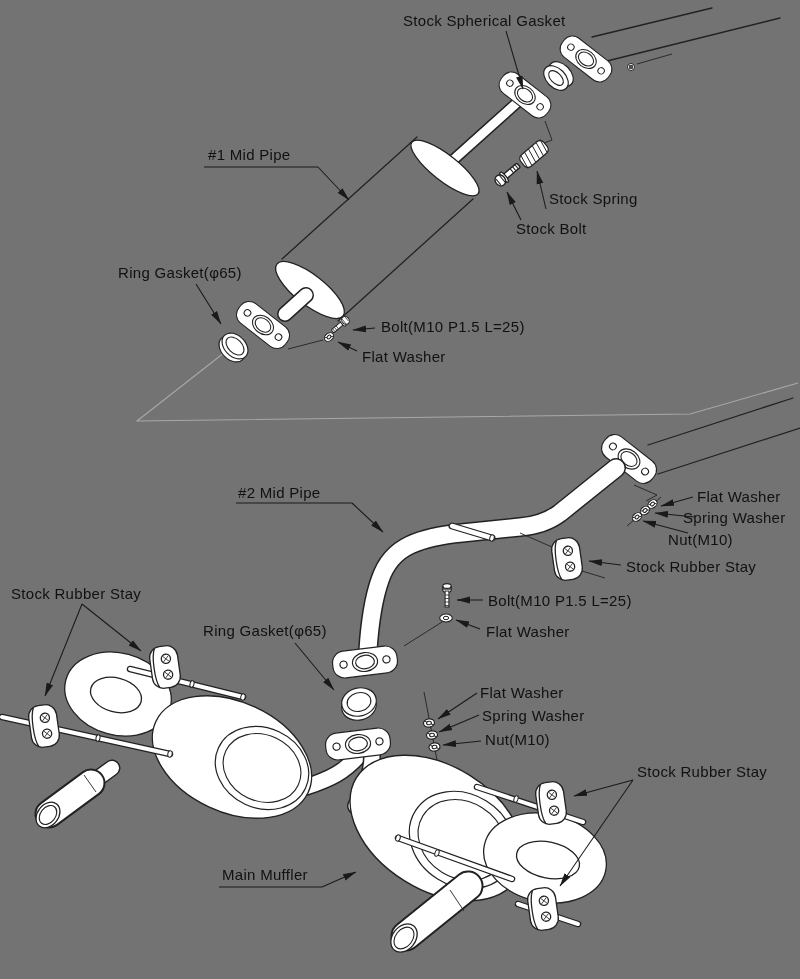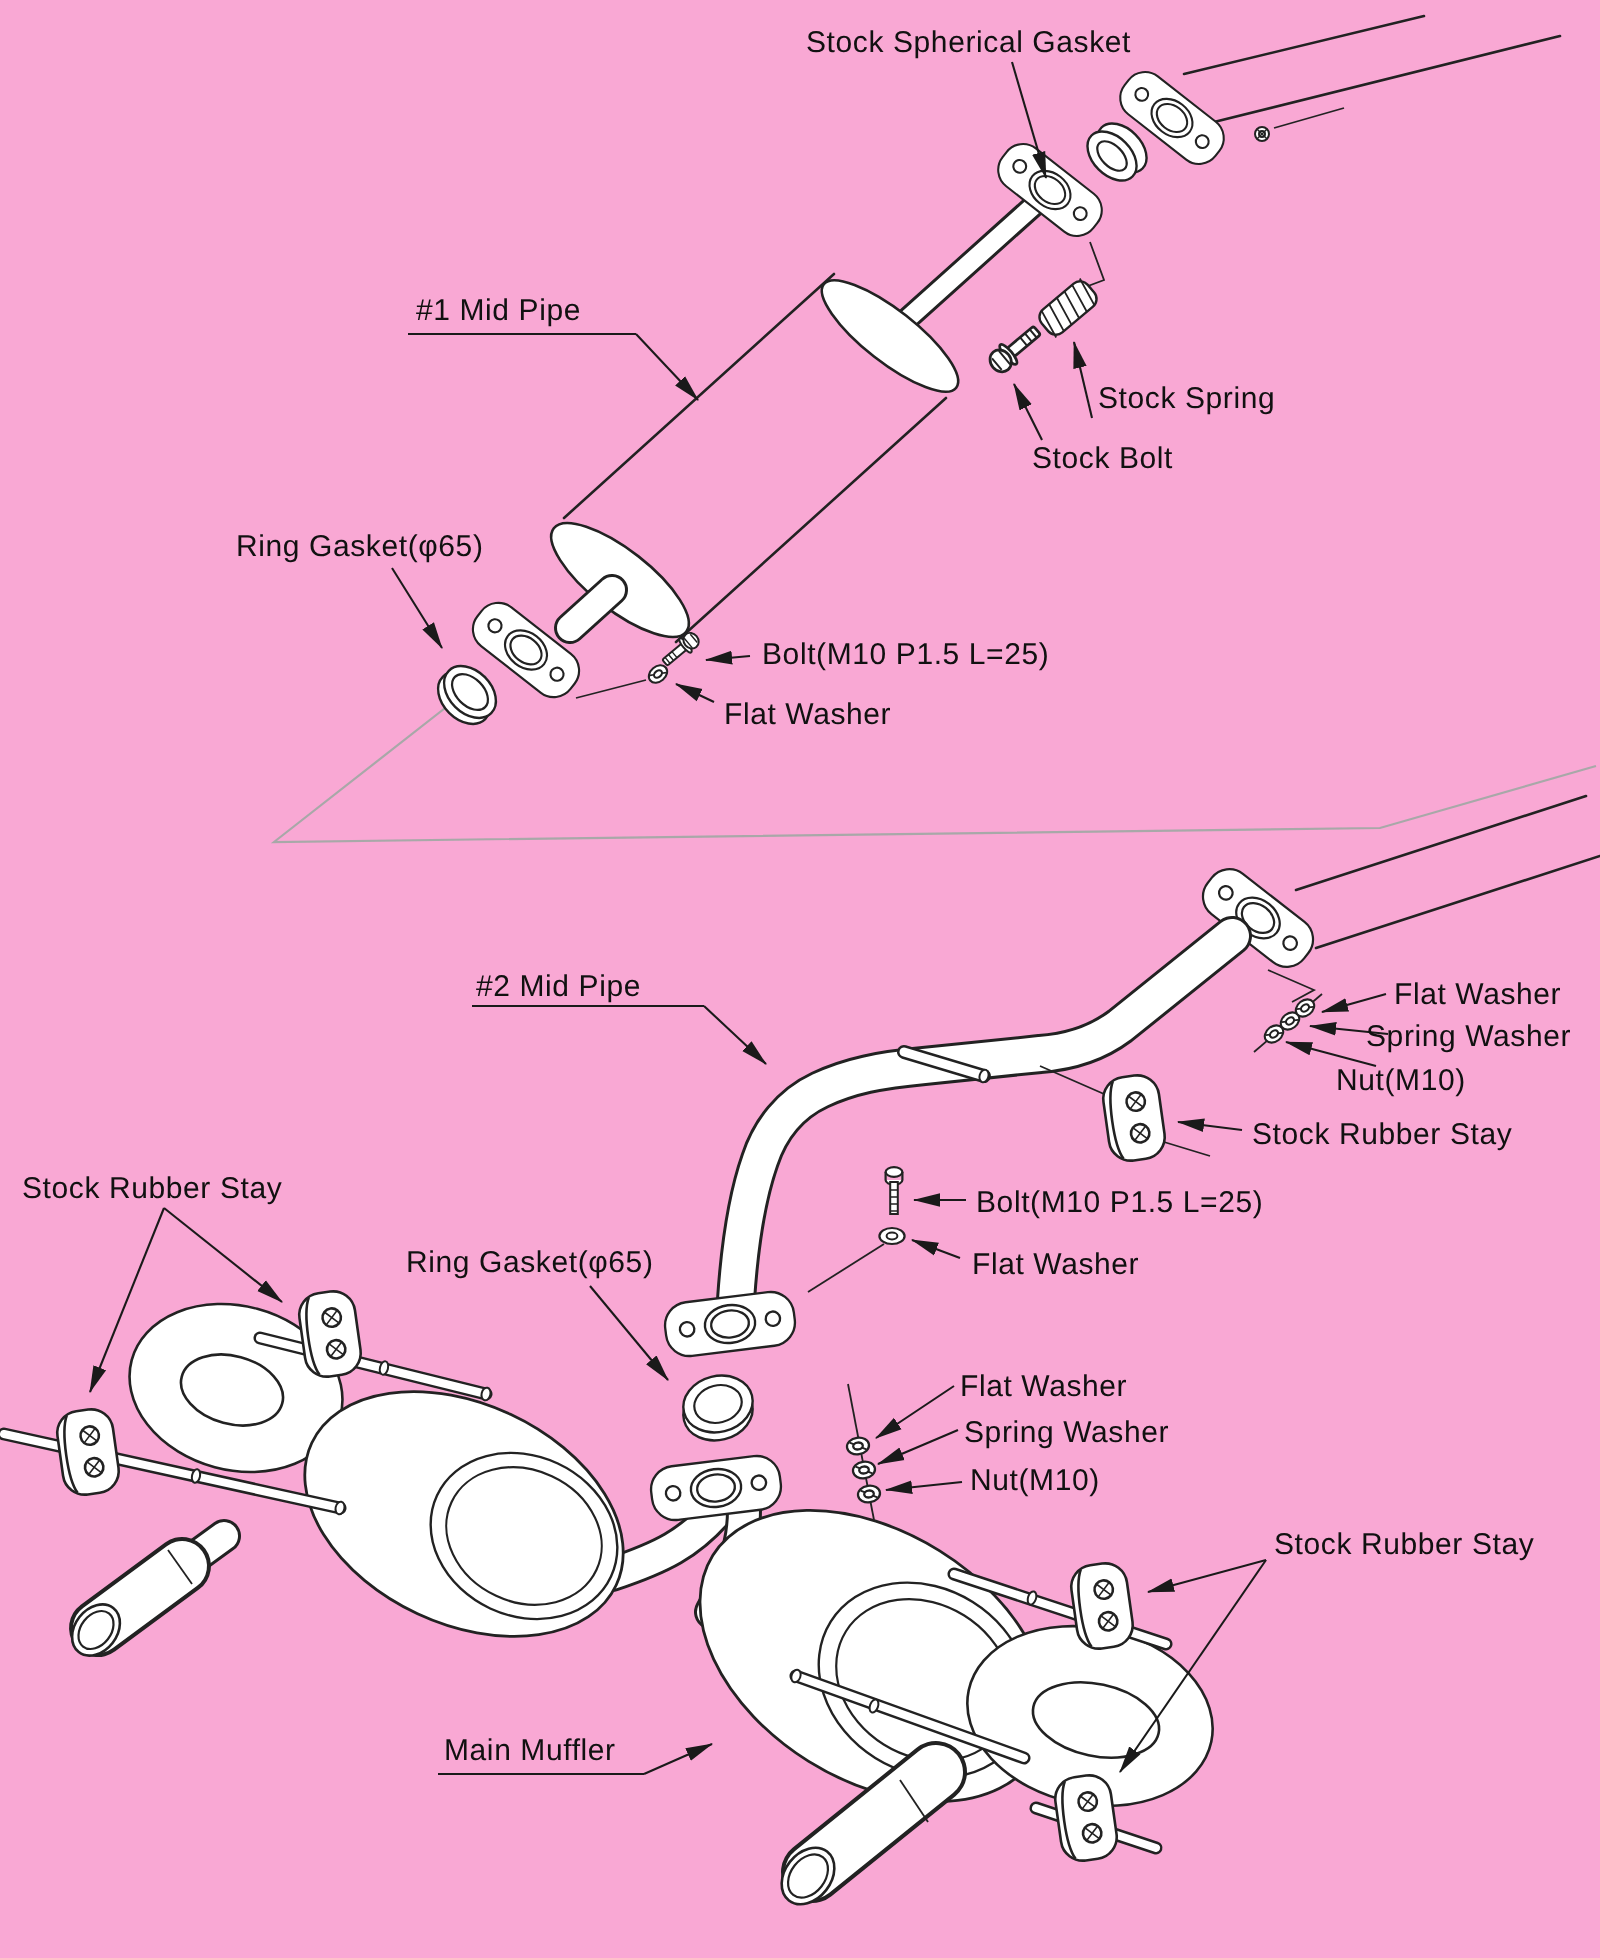--- a/index.html
+++ b/index.html
@@ -1,16 +1,16 @@
 <!DOCTYPE html>
 <html><head>
 <meta charset="utf-8">
 <style>
   html,body{margin:0;padding:0;background:#ffffff;}
-  #stage{position:relative;width:800px;height:979px;background:#f9a8d4;overflow:hidden;}
+  #stage{position:relative;width:800px;height:979px;background:#737373;overflow:hidden;}
   svg{display:block;}
   .ln{stroke:#222;stroke-width:1.3;fill:none;stroke-linecap:round;stroke-linejoin:round;}
   .thin{stroke:#222;stroke-width:0.9;fill:none;}
   .ghost{stroke:#a8a8a8;stroke-width:1.1;fill:none;}
   .ldr{stroke:#1a1a1a;stroke-width:1.05;fill:none;}
   .ul{stroke:#1a1a1a;stroke-width:1.1;}
   .po{stroke:#222;fill:none;stroke-linecap:round;stroke-linejoin:round;}
   .pw{stroke:#fff;fill:none;stroke-linecap:round;stroke-linejoin:round;}
   .wf{fill:#fff;}
   .lbl{font-family:"Liberation Sans",sans-serif;font-size:15px;fill:#111;letter-spacing:0.3px;}

